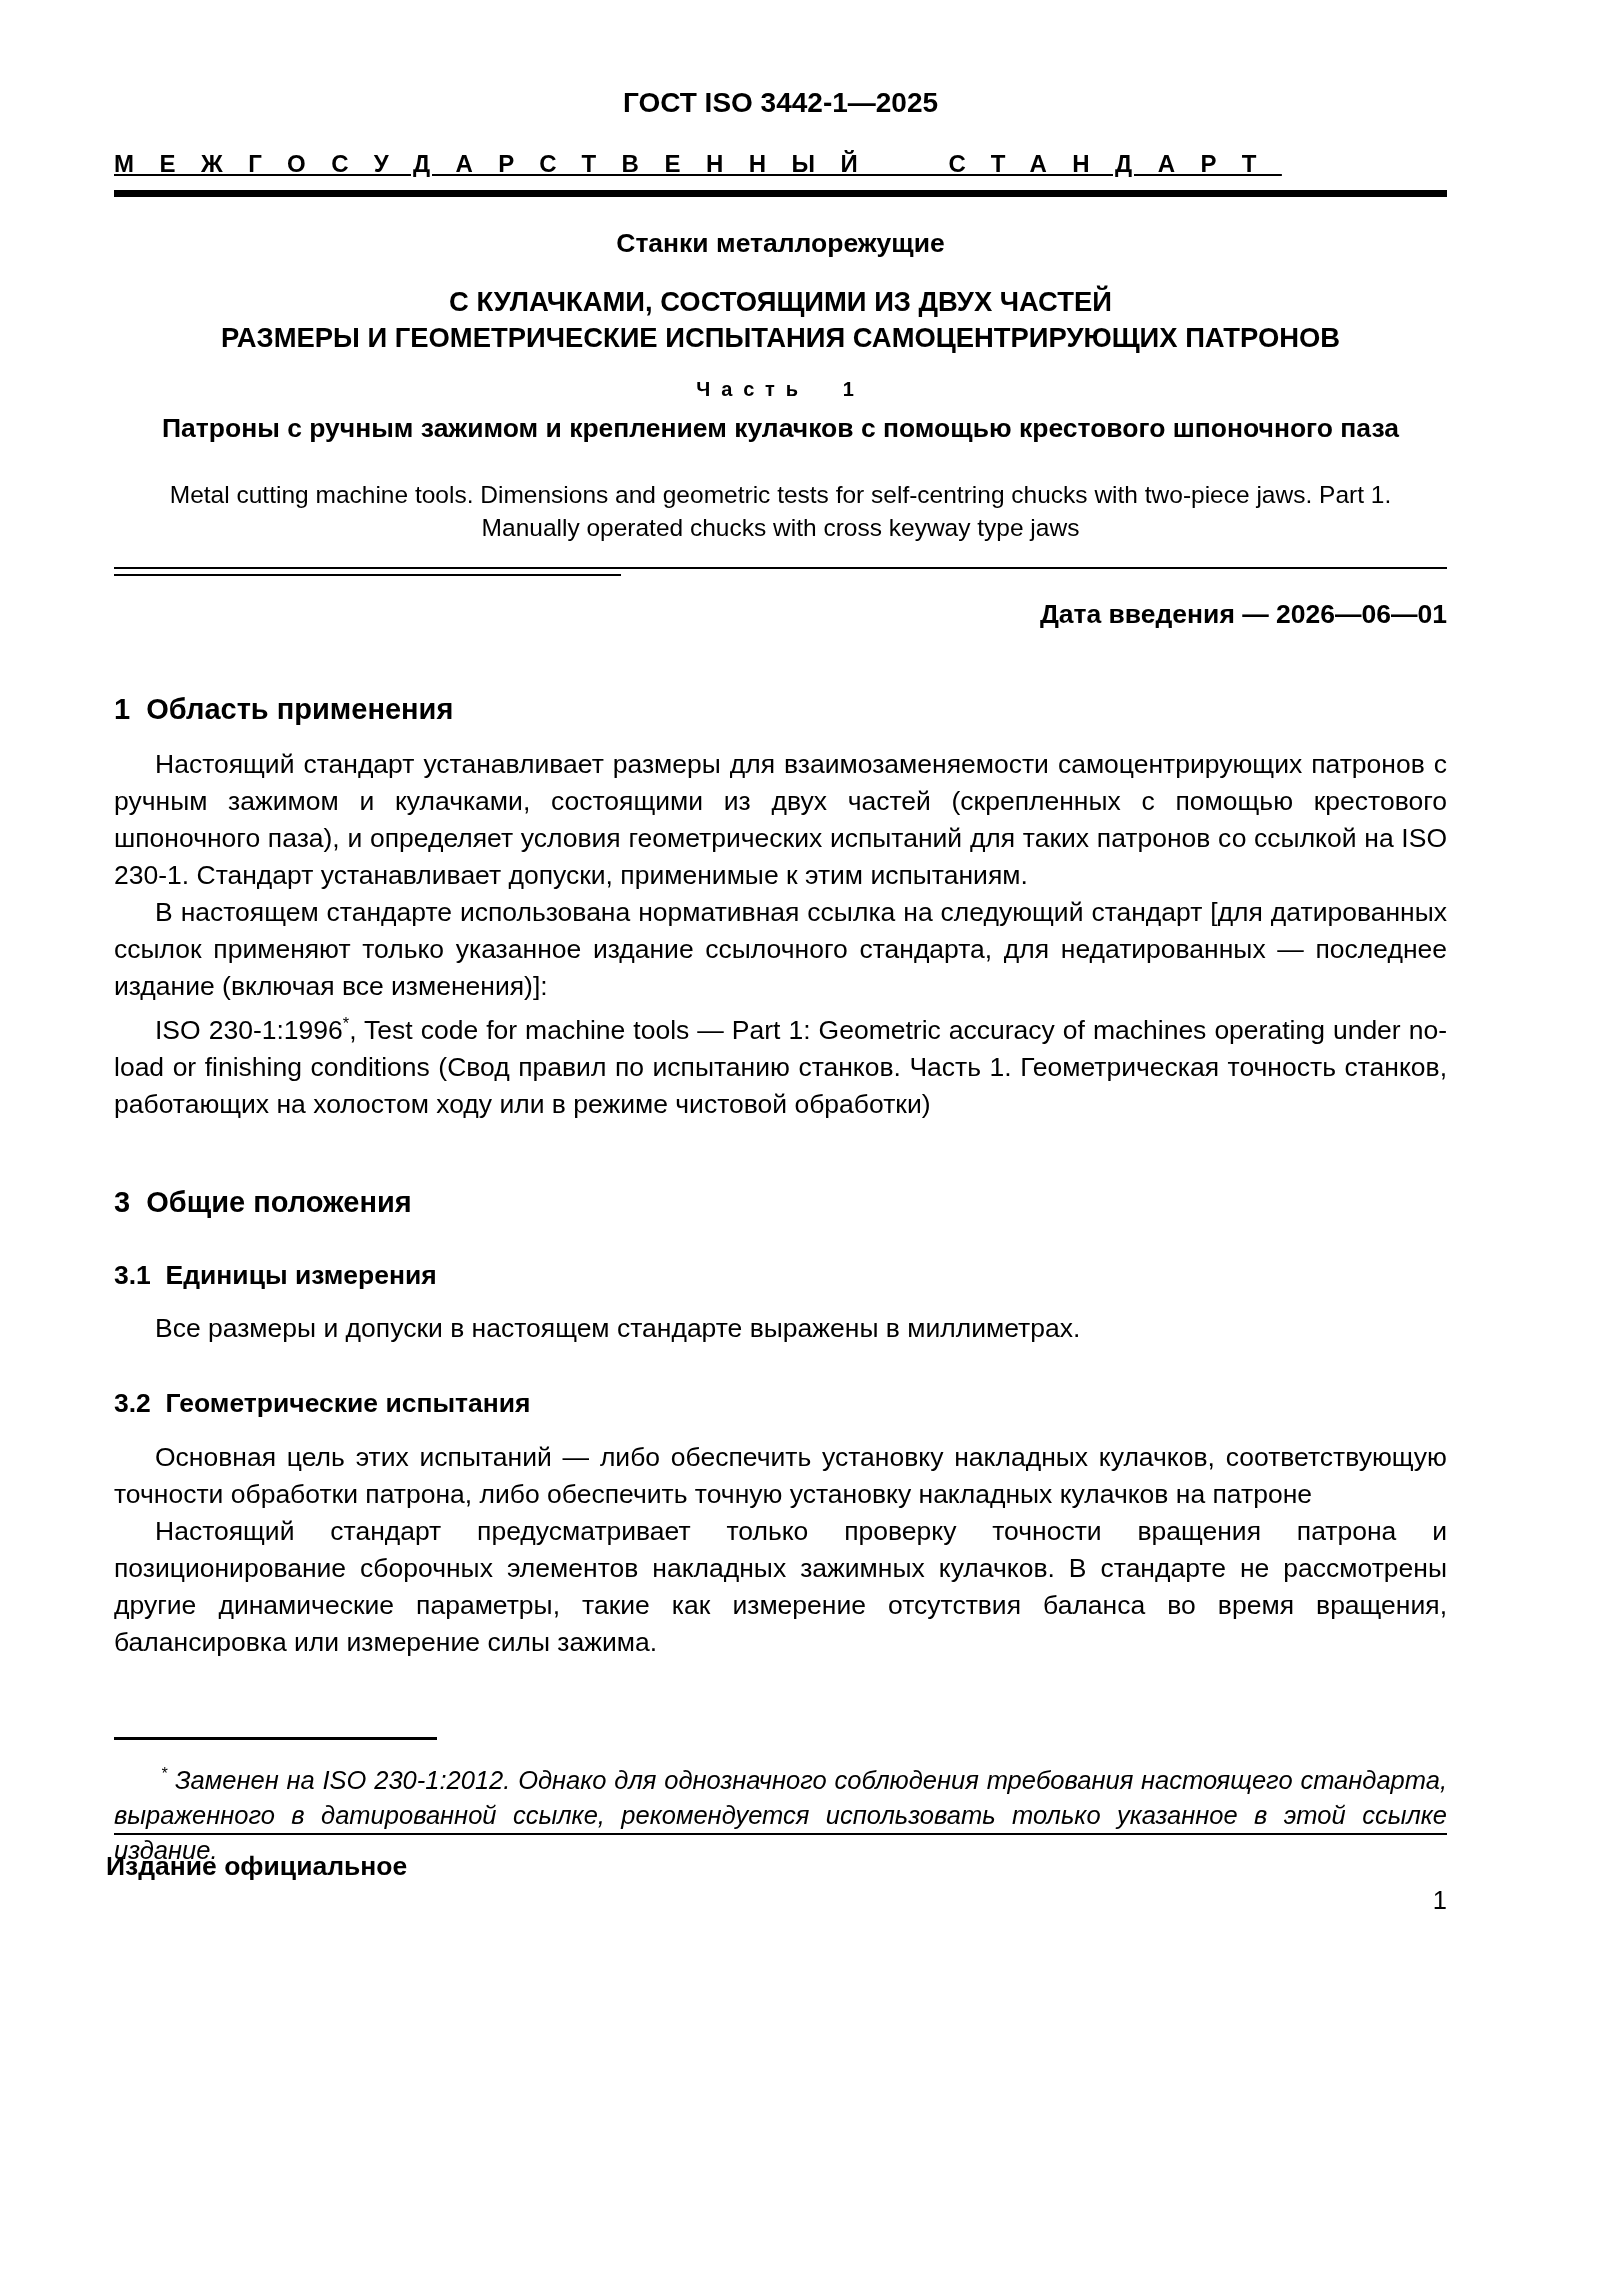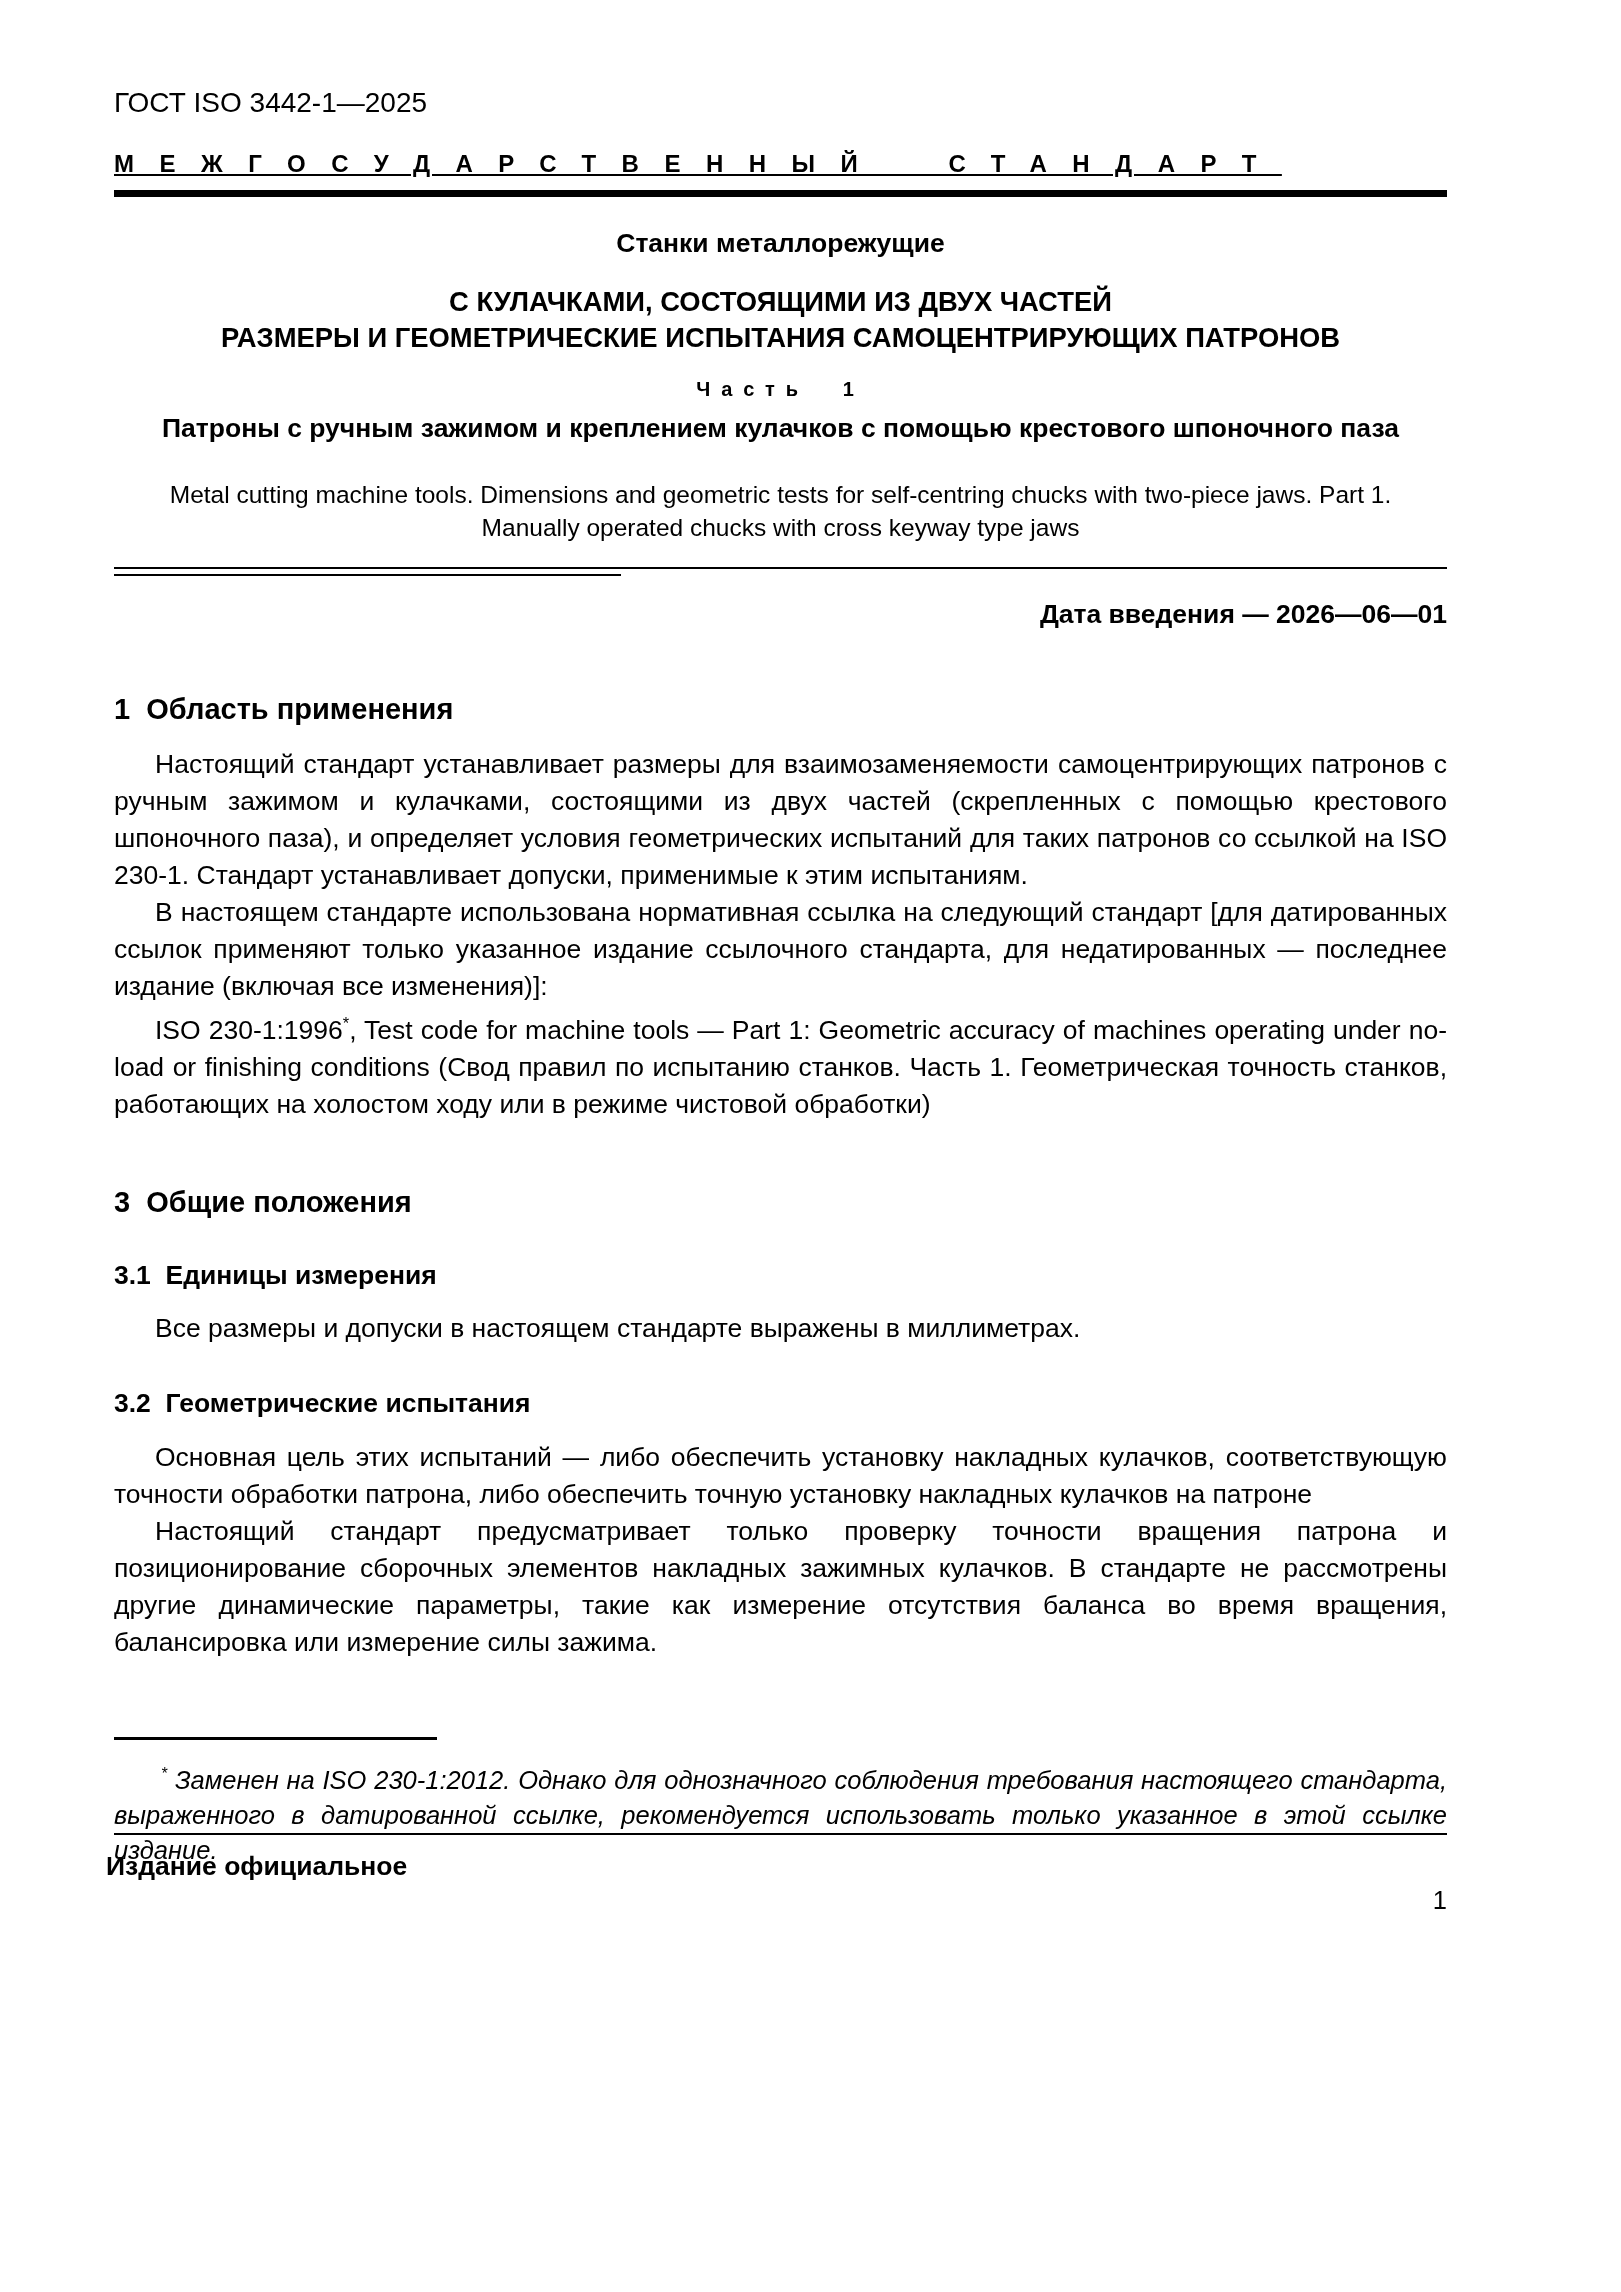--- a/index.html
+++ b/index.html
@@ -12,22 +12,22 @@
     font-family: "Liberation Sans", sans-serif;
     position: relative;
     overflow: hidden;
   }
   .page {
     position: absolute;
     inset: 0;
     padding: 86px 174px 0 114px;
   }
   .doc-number {
-    text-align: left;
-    font-weight: 400;
+    text-align: center;
+    font-weight: 700;
     font-size: 28px;
     line-height: 33px;
   }
   .standard-kind {
     margin-top: 31px;
     font-weight: 700;
     font-size: 24px;
     letter-spacing: 25.5px;
     word-spacing: 33px;
     white-space: nowrap;

